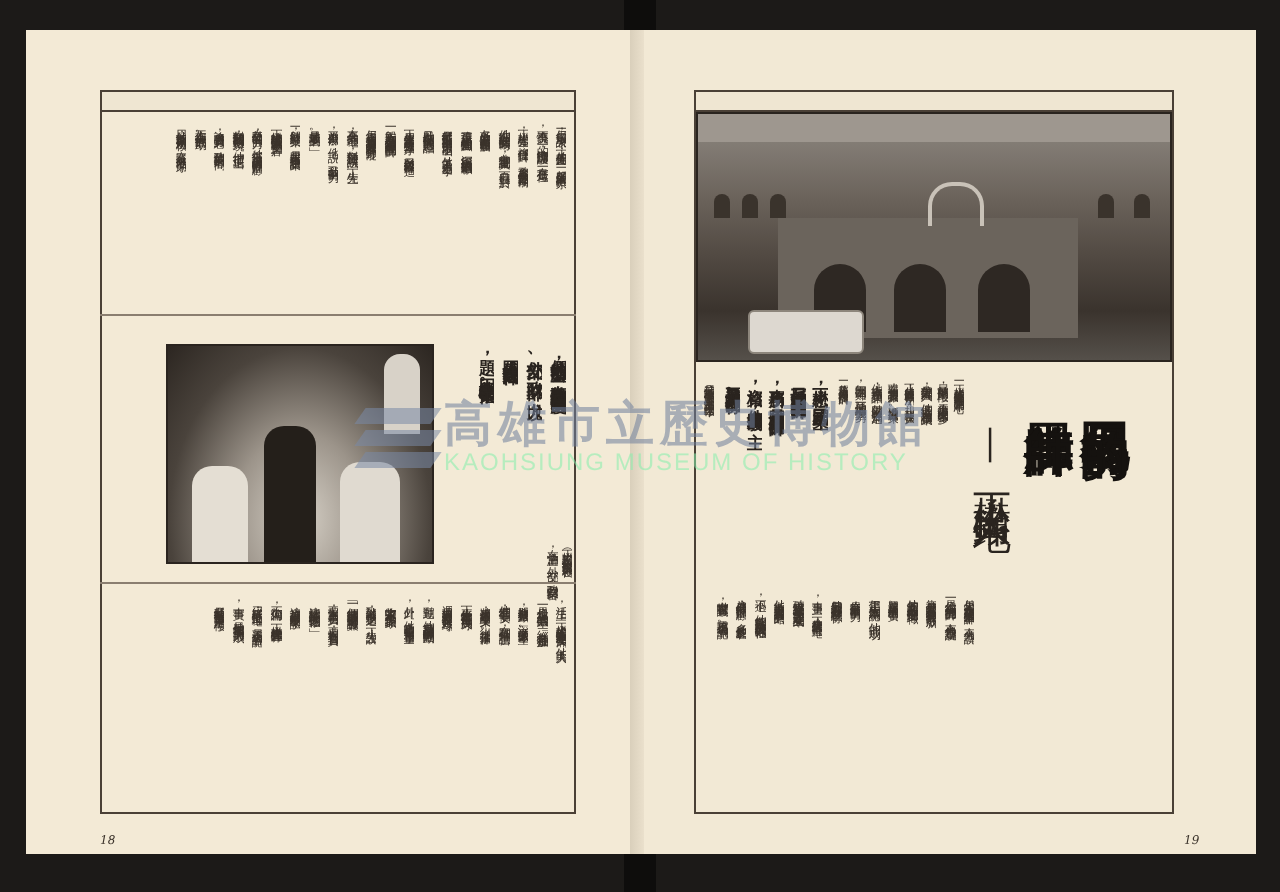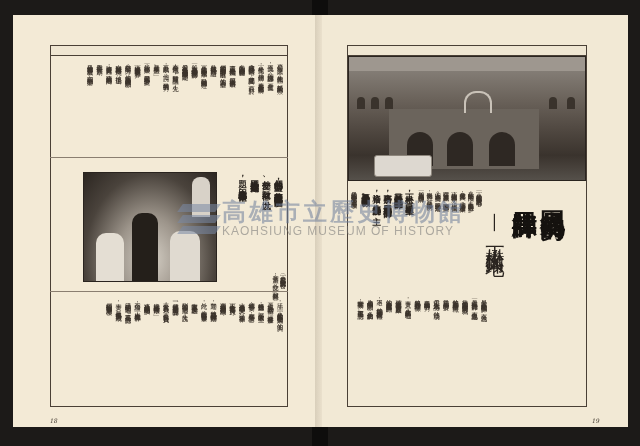--- a/index.html
+++ b/index.html
@@ -20,21 +20,21 @@
       linear-gradient(180deg,#8f8982 0%,#6a625a 35%,#4f4740 60%,#3a332d 80%,#55504a 100%);}
   .photo-group{background:radial-gradient(ellipse at 50% 80%,#d6d0c6 0%,#9c948a 35%,#4a433c 70%,#2c2621 100%);}
   .title-big{position:absolute;writing-mode:vertical-rl;font-family:"DejaVu Sans",sans-serif;font-weight:bold;color:#15120f;font-size:25px;line-height:1;letter-spacing:1px;}
   .title-sub{position:absolute;writing-mode:vertical-rl;font-family:"DejaVu Serif",serif;color:#2a241f;font-size:19px;line-height:1;letter-spacing:2px;}
   .pgnum{position:absolute;font-family:"DejaVu Serif",serif;font-style:italic;font-size:6px;color:#3b332b;}
   .watermark{position:absolute;left:180px;top:200px;display:flex;opacity:0.55;pointer-events:none;}
   .wm-logo{width:38px;height:38px;position:relative;margin-right:4px;}
   .wm-logo span{position:absolute;left:0;width:38px;height:8px;background:#7a8aa6;transform:skewX(-35deg);}
   .wm-text{display:flex;flex-direction:column;}
   .wm-cn{font-size:24px;font-weight:bold;color:#6f7f9c;letter-spacing:3px;font-family:"DejaVu Sans",sans-serif;line-height:1;}
-  .wm-en{font-size:12px;color:#737373;letter-spacing:1px;font-family:"Liberation Sans",sans-serif;line-height:1.2;}
+  .wm-en{font-size:12px;color:#86efac;letter-spacing:1px;font-family:"Liberation Sans",sans-serif;line-height:1.2;}
   .bldg-arch{position:absolute;bottom:14px;width:26px;height:34px;border-radius:13px 13px 0 0;background:#2e2823;}
   .bldg-win{position:absolute;width:8px;height:12px;border-radius:4px 4px 0 0;background:#3a332c;}
   .bus{position:absolute;left:25px;bottom:3px;width:56px;height:20px;background:#ddd8d0;border:1px solid #8d867c;border-radius:3px;}
 </style>
 </head>
 <body>
 
 <div class="gutter"></div>
 
 <div class="page left">

